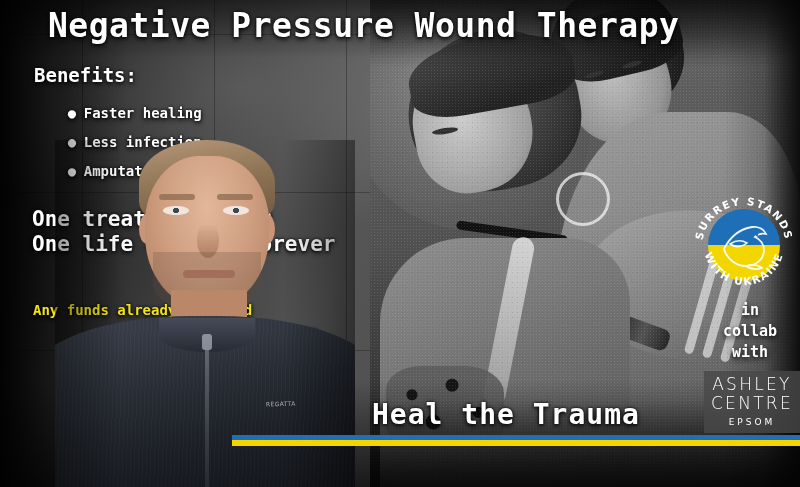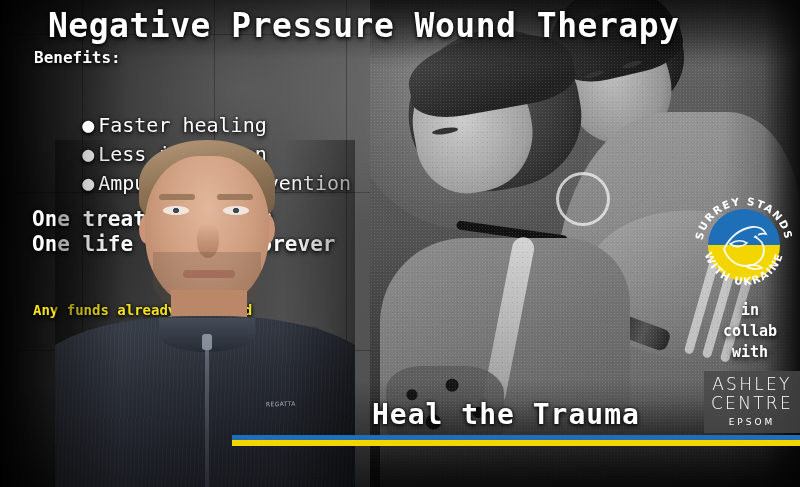--- a/index.html
+++ b/index.html
@@ -207,30 +207,30 @@
     text-shadow: 0 2px 5px rgba(0,0,0,.95), 0 0 3px rgba(0,0,0,.9);
     white-space: pre;
     letter-spacing: 0px;
   }
   #title {
     left: 48px; top: 6px;
     font-size: 33px;
     letter-spacing: .5px;
   }
   #benefits-heading {
-    left: 34px; top: 48px;
-    font-size: 16px;
+    left: 34px; top: 64px;
+    font-size: 19px;
   }
   .bullet-row {
     position: absolute;
     left: 34px;
-    font-size: 20px;
+    font-size: 14px;
     color: #fff;
     font-family: "DejaVu Sans Mono", monospace;
-    font-weight: normal;
+    font-weight: bold;
     text-shadow: 0 2px 5px rgba(0,0,0,.95), 0 0 3px rgba(0,0,0,.9);
     white-space: pre;
   }
   .bullet-dot {
     display: inline-block;
     width: 16px;
   }
   #bullet-0 { top: 89px; }
   #bullet-1 { top: 118px; }
   #bullet-2 { top: 147px; }

